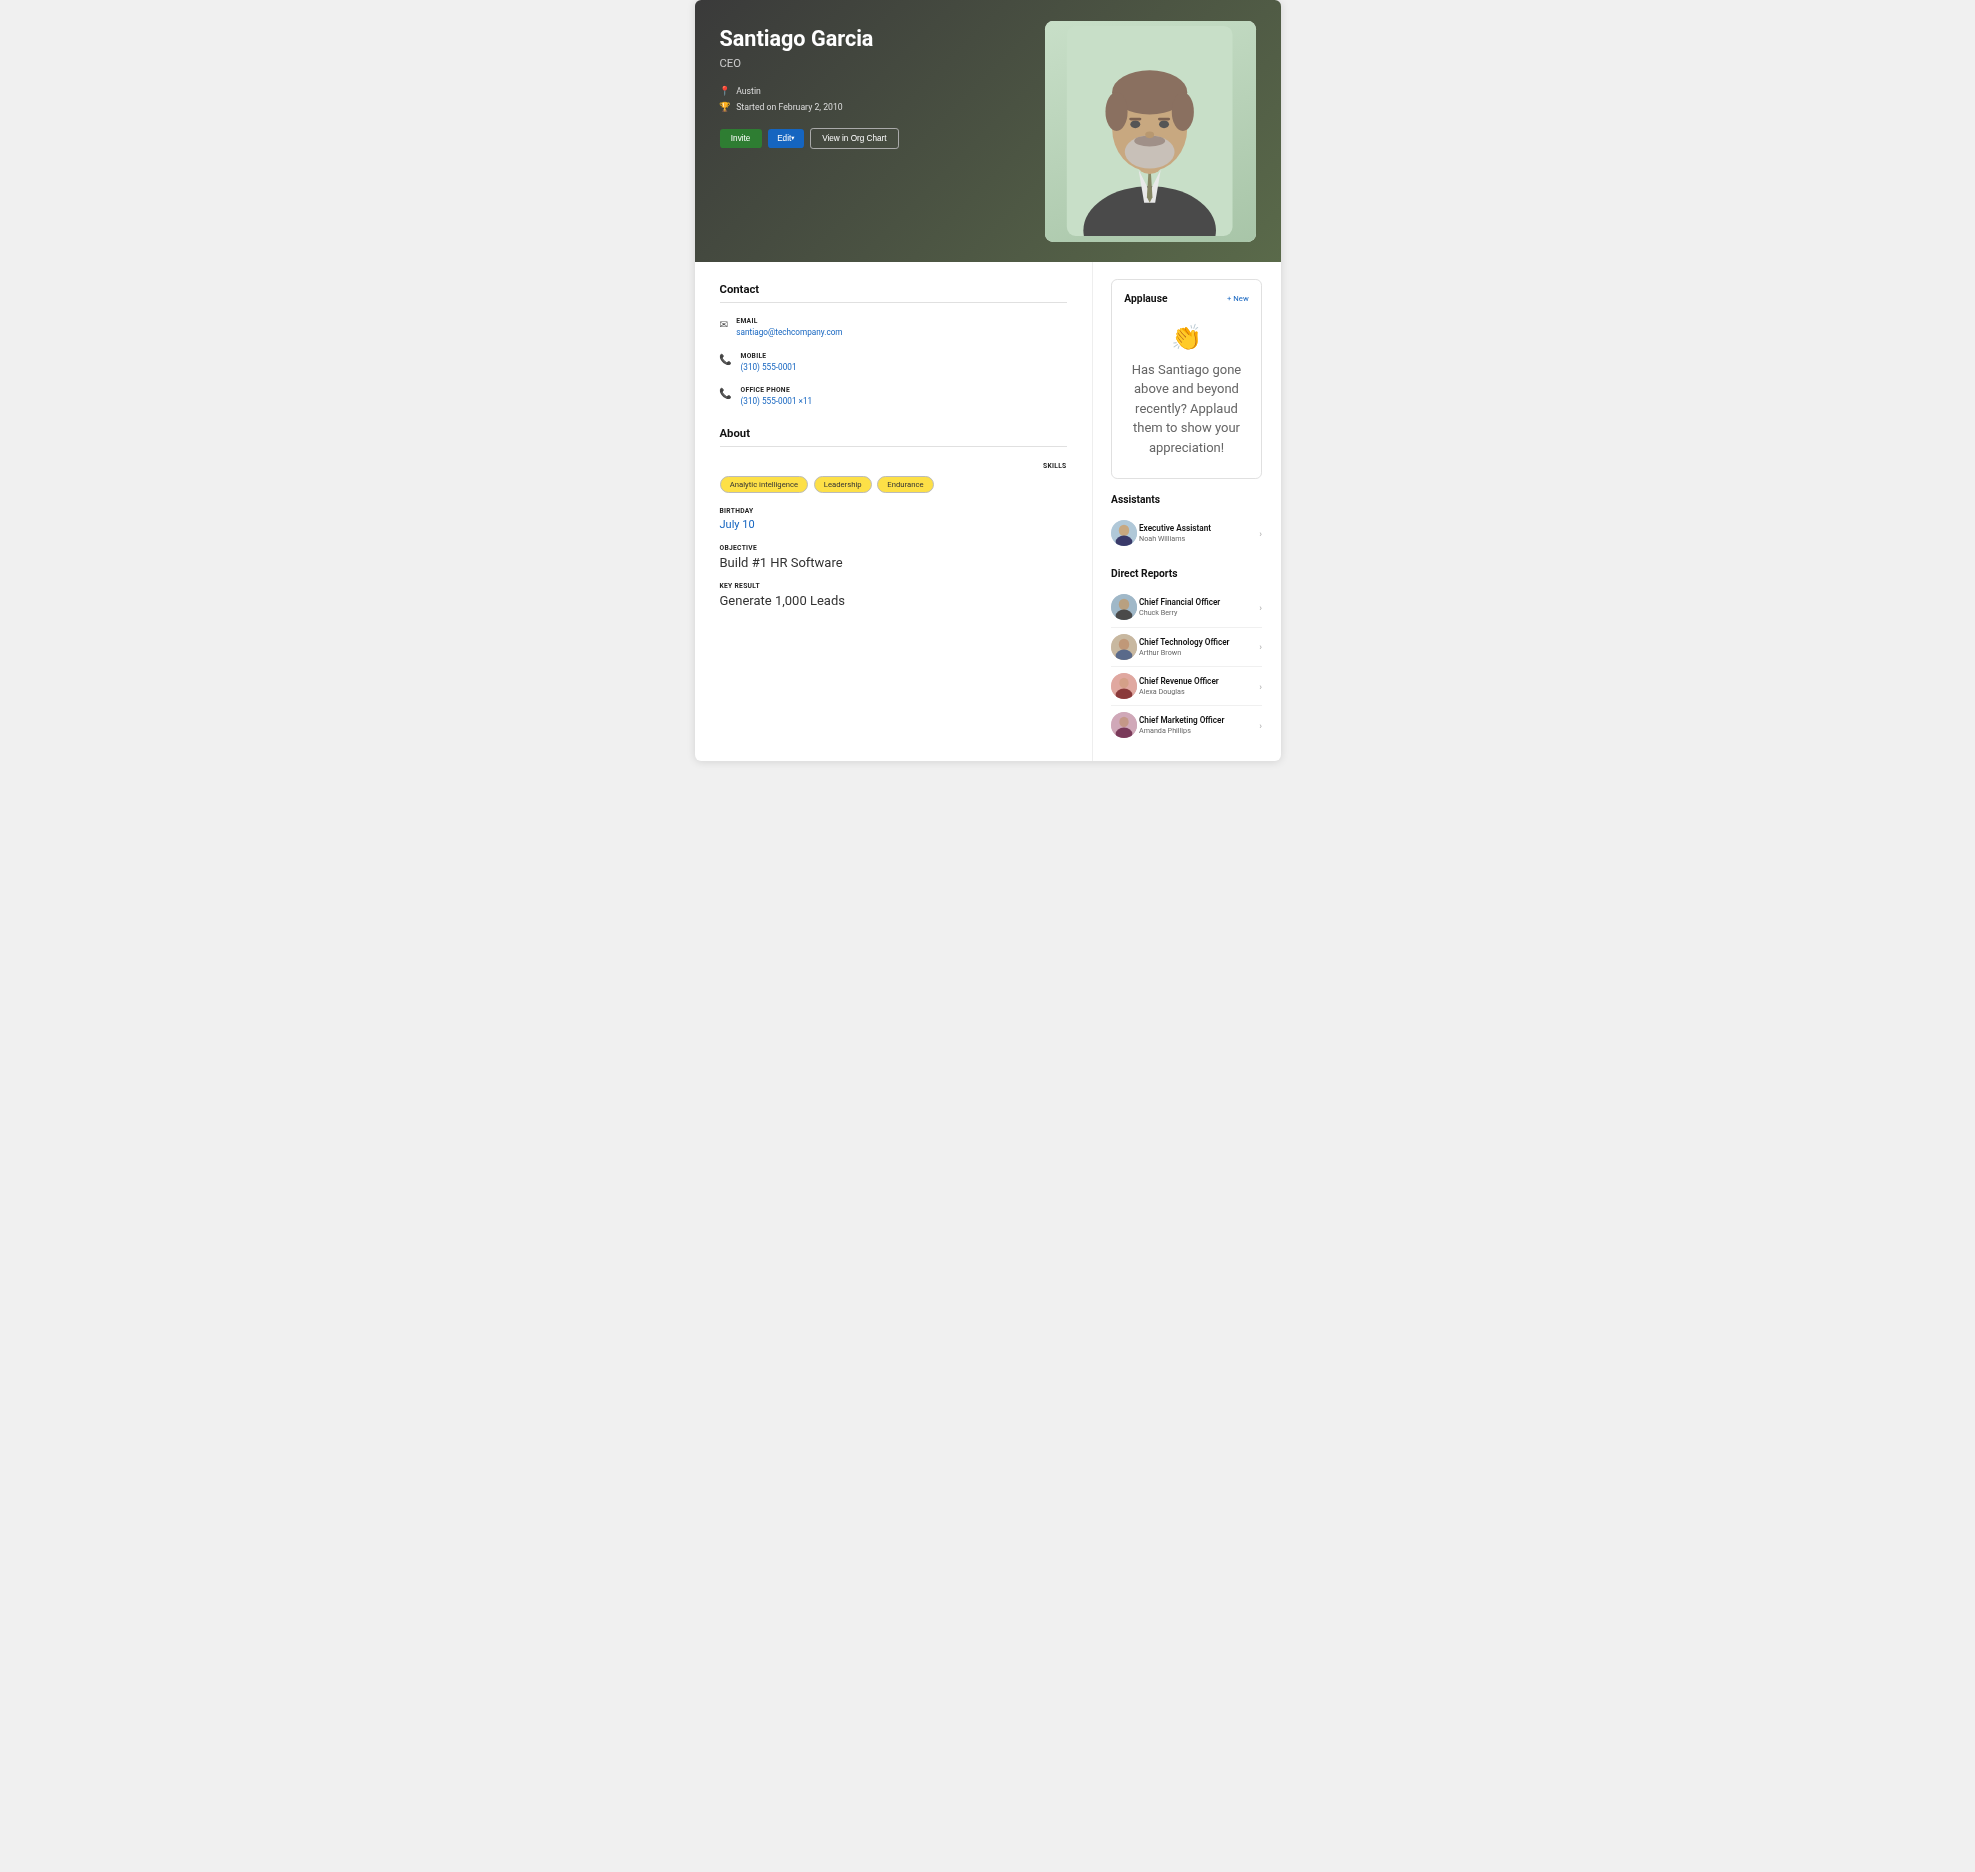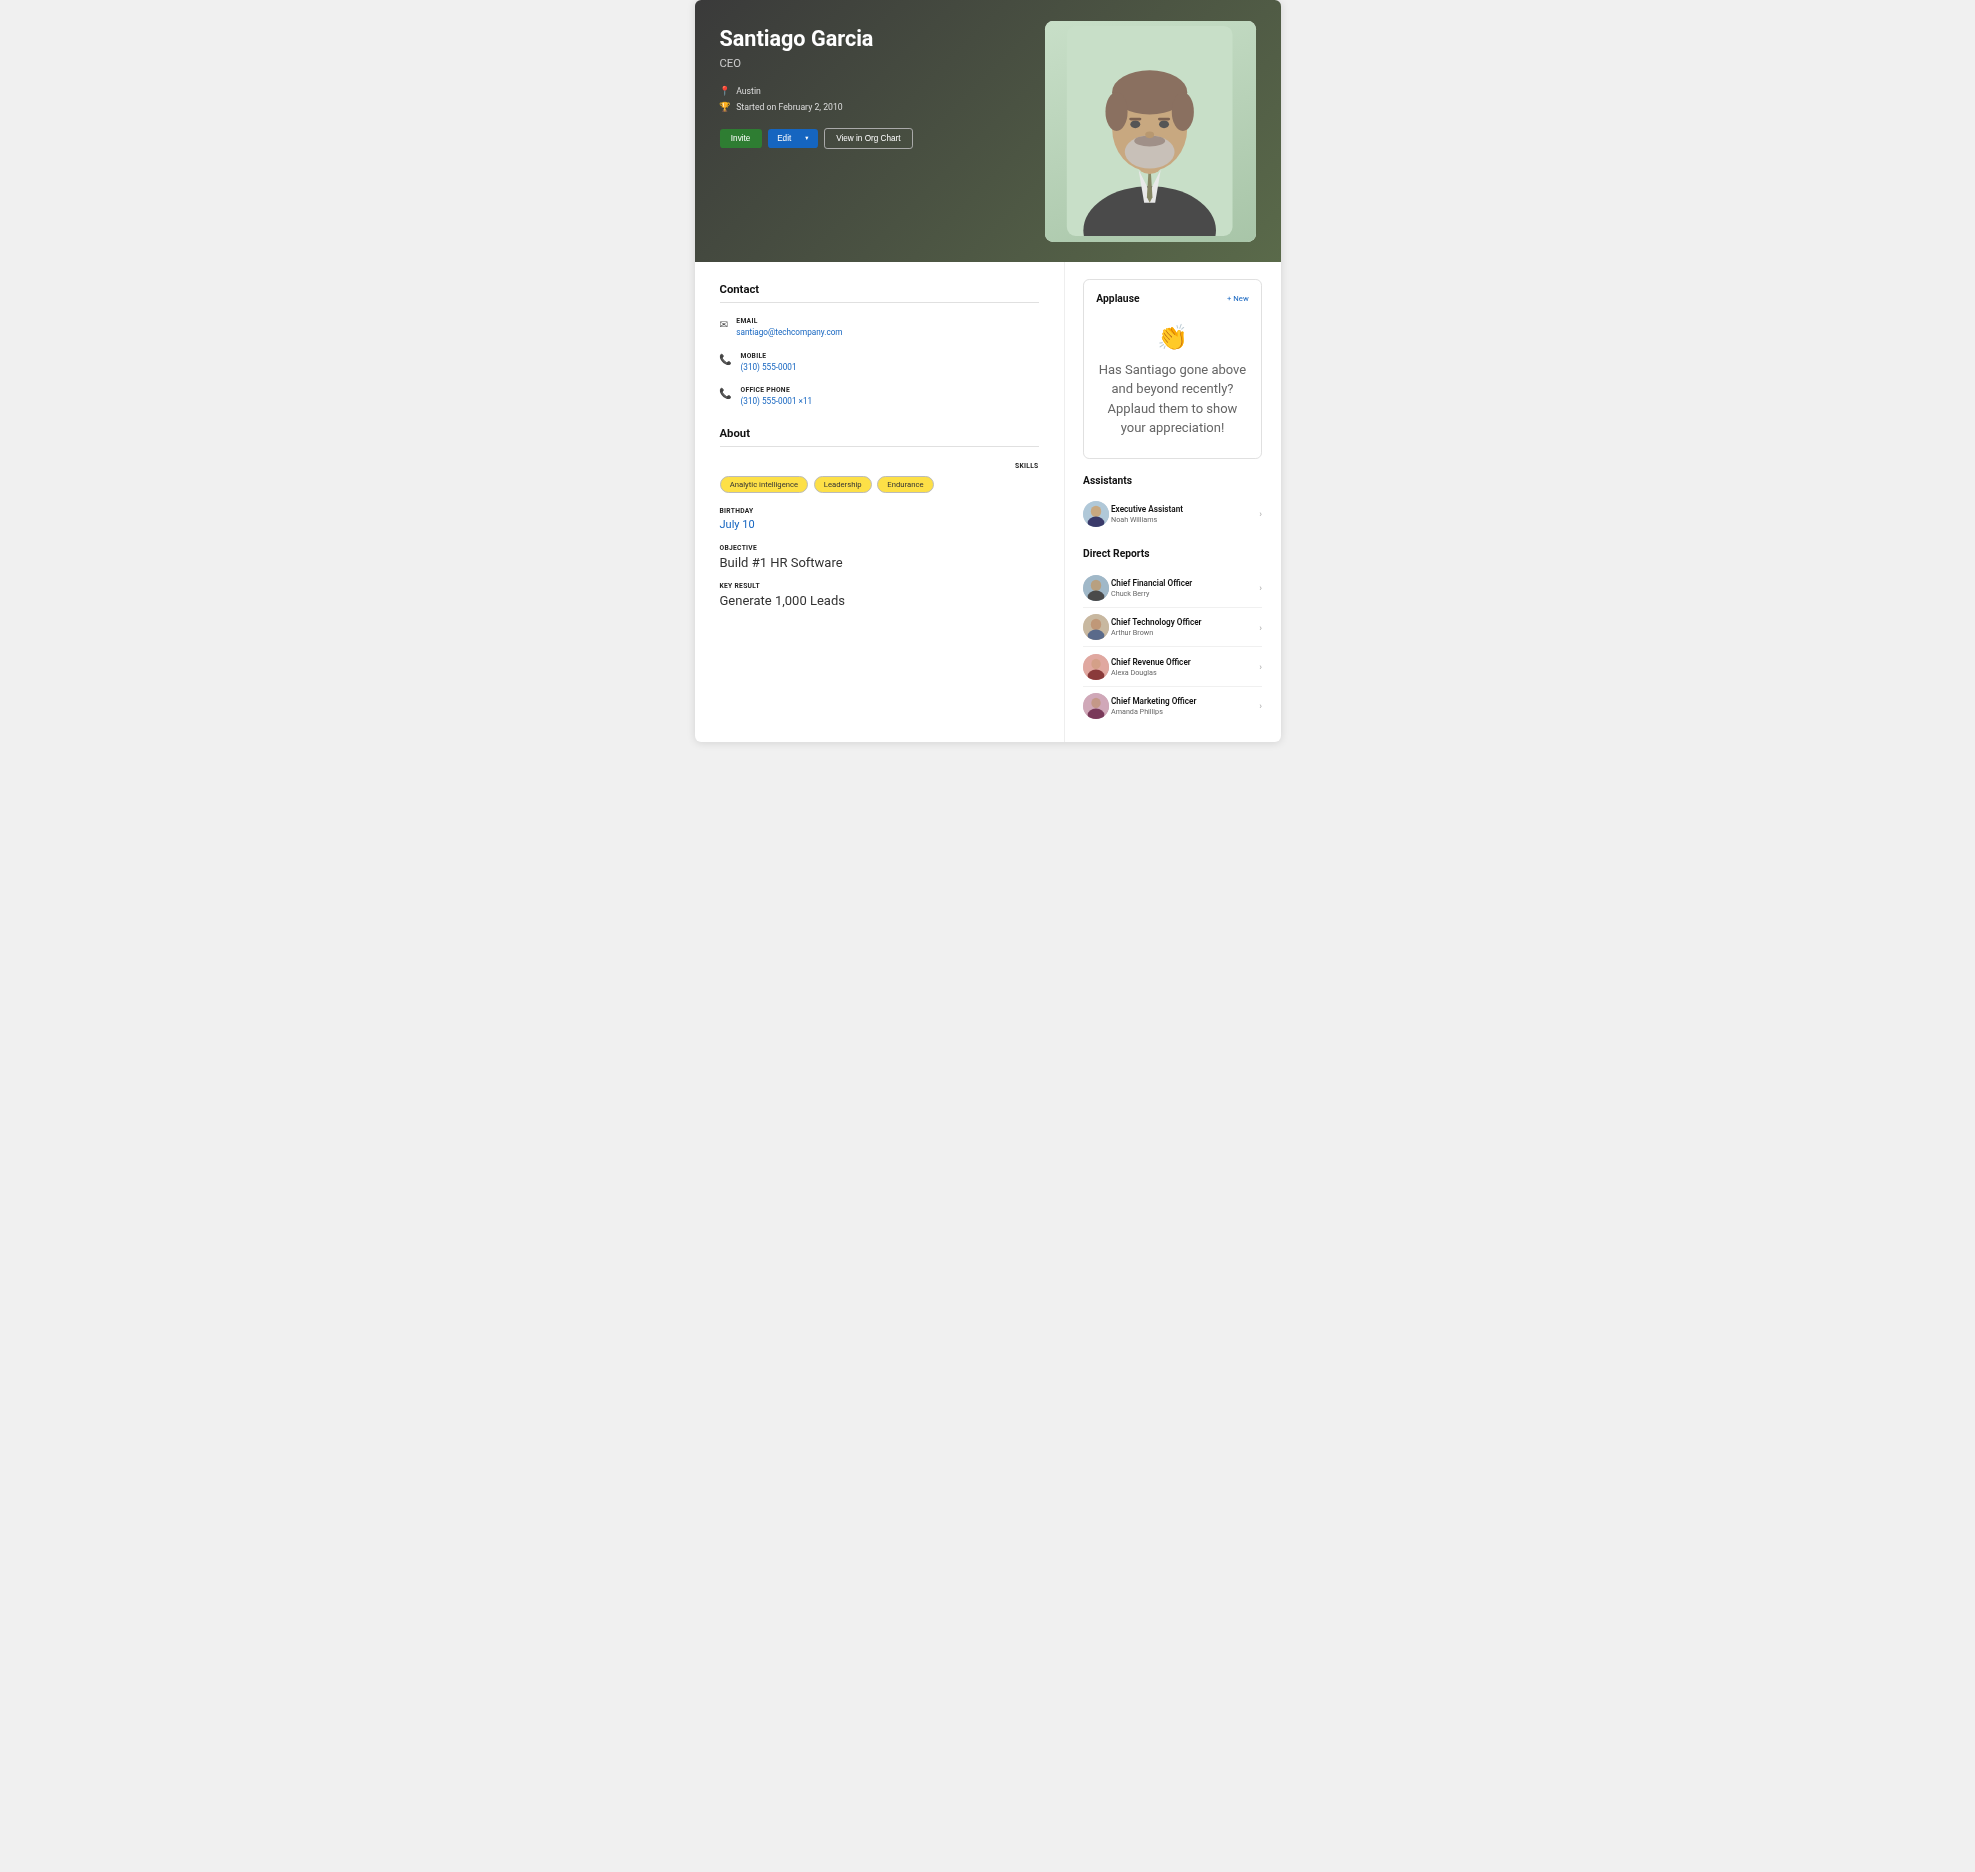--- a/index.html
+++ b/index.html
@@ -78,21 +78,21 @@
       background: #1565c0;
       color: #fff;
       border: none;
       border-radius: 3.1px;
       padding: 5.1px 9.3px;
       font-size: 8.2px;
       cursor: pointer;
       font-weight: 500;
       display: flex;
       align-items: flex-start;
-      gap: 14px;
+      gap: 0;
     }
     .btn-edit .chevron { font-size: 6.2px; }
     .btn-org {
       background: transparent;
       color: #fff;
       border: 0.8px solid #aaa;
       border-radius: 3.1px;
       padding: 5.1px 11.3px;
       font-size: 8.2px;
       cursor: pointer;
@@ -128,21 +128,21 @@
     .main-content {
       display: flex;
       gap: 0;
     }
     .left-panel {
       flex: 1;
       padding: 20.6px 25px;
       border-right: 0.5px solid #eee;
     }
     .right-panel {
-      width: 216px;
+      width: 188px;
       padding: 16.5px 18.5px;
       flex-shrink: 0;
     }
     
     .section-header {
       font-size: 11.3px;
       font-weight: 700;
       color: #111;
       margin-bottom: 6.2px;
     }

